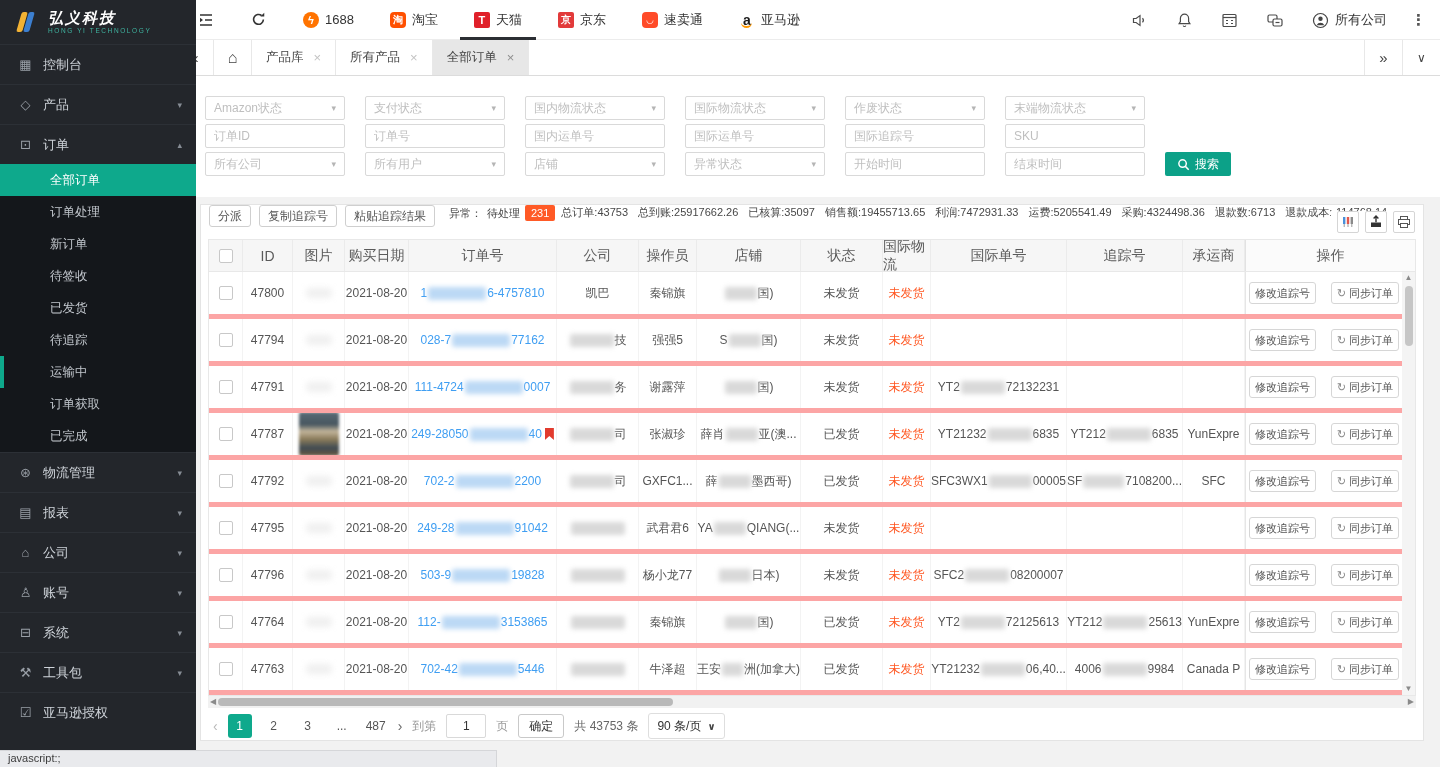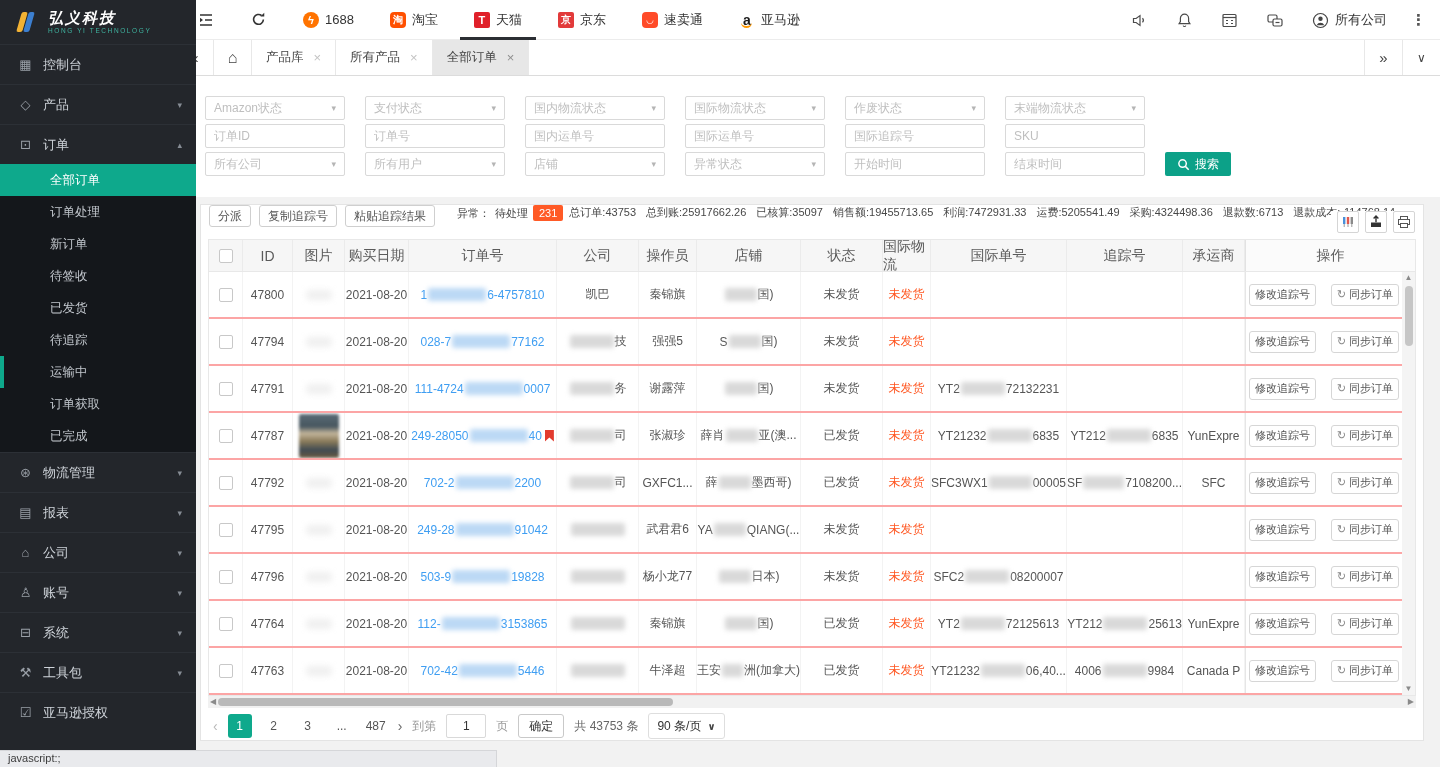--- a/index.html
+++ b/index.html
@@ -60,34 +60,34 @@
   .fsel{display:flex;align-items:center;justify-content:space-between;padding:0 8px;color:#bfbfbf;font-size:12px;cursor:pointer;}
   .fsel .caret{color:#b5b5b5;font-size:9px;}
   .finp{padding:0 8px;font-size:12px;color:#737373;font-family:inherit;}
   .finp::placeholder{color:#bfbfbf;}
   .search-btn{height:24px;padding:0 12px;background:#0ca188;border:none;border-radius:2px;color:#fff;font-size:12px;display:flex;align-items:center;gap:5px;cursor:pointer;font-family:inherit;}
 
   
   .card{position:absolute;left:200px;top:204px;width:1224px;height:537px;background:#fff;border:1px solid #e4e4e4;}
   .toolbar{height:34px;display:flex;align-items:flex-start;padding:0 8px;gap:6px;white-space:nowrap;overflow:hidden;position:relative;}
   .tb-btn{height:22px;padding:0 8px;font-size:12px;color:#555;border:1px solid #cfcfcf;border-radius:3px;background:#fff;cursor:pointer;font-family:inherit;}
-  .exc{display:flex;align-items:center;gap:5px;font-size:11px;color:#444;margin-left:16px;}
+  .exc{display:flex;align-items:center;gap:5px;font-size:11px;color:#444;margin-left:8px;}
   .badge{background:#ff5a26;color:#fff;border-radius:2px;padding:2px 6px;font-size:11px;}
   .stat{font-size:11px;color:#474747;}
   .tool-icons{position:absolute;right:8px;top:6px;display:flex;gap:6px;background:#fff;padding-left:6px;}
   .sq-btn{width:22px;height:22px;border:1px solid #d5d5d5;border-radius:2px;background:#fff;display:flex;align-items:center;justify-content:center;cursor:pointer;}
 
   
   .tablewrap{margin:0 7px;border:1px solid #e8e8e8;}
   .thead{display:flex;height:32px;background:#f6f6f6;border-bottom:1px solid #e8e8e8;align-items:center;font-size:14px;color:#5a5a5a;}
   .th{display:flex;align-items:center;justify-content:center;height:100%;border-right:1px solid #ebebeb;overflow:hidden;}
   .th:last-child{border-right:none;}
   .th.c-act{background:#fbfbfb;border-left:1px solid #e2e2e2;}
   .tbody{position:relative;height:423px;}
-  .tr{display:flex;height:47px;align-items:center;border-bottom:2px solid #fca5a5;width:calc(100% - 13px);}
+  .tr{display:flex;height:47px;align-items:center;border-bottom:5px solid #fca5a5;width:calc(100% - 13px);}
   .td{display:flex;align-items:center;justify-content:center;height:100%;border-right:1px solid #f3f3f3;overflow:hidden;white-space:nowrap;}
   .td:last-child{border-right:none;}
   .c-cb{width:34px;}.c-id{width:50px;}.c-img{width:52px;}.c-date{width:64px;}
   .c-order{width:148px;}.c-comp{width:82px;}.c-op{width:58px;}.c-store{width:104px;}
   .c-status{width:82px;}.c-intl{width:48px;}.c-no{width:136px;}.c-track{width:116px;}
   .c-car{width:62px;}.c-act{flex:1;}
   .td.c-act{border-left:1px solid #e6e6e6;display:flex;gap:15px;justify-content:center;}
   .cbx{width:14px;height:14px;border:1px solid #c8c8c8;border-radius:2px;background:#fff;display:inline-block;cursor:pointer;}
   .link{color:#3f9ef2;cursor:pointer;display:flex;align-items:center;}
   .intl-red{color:#ff5722;}

